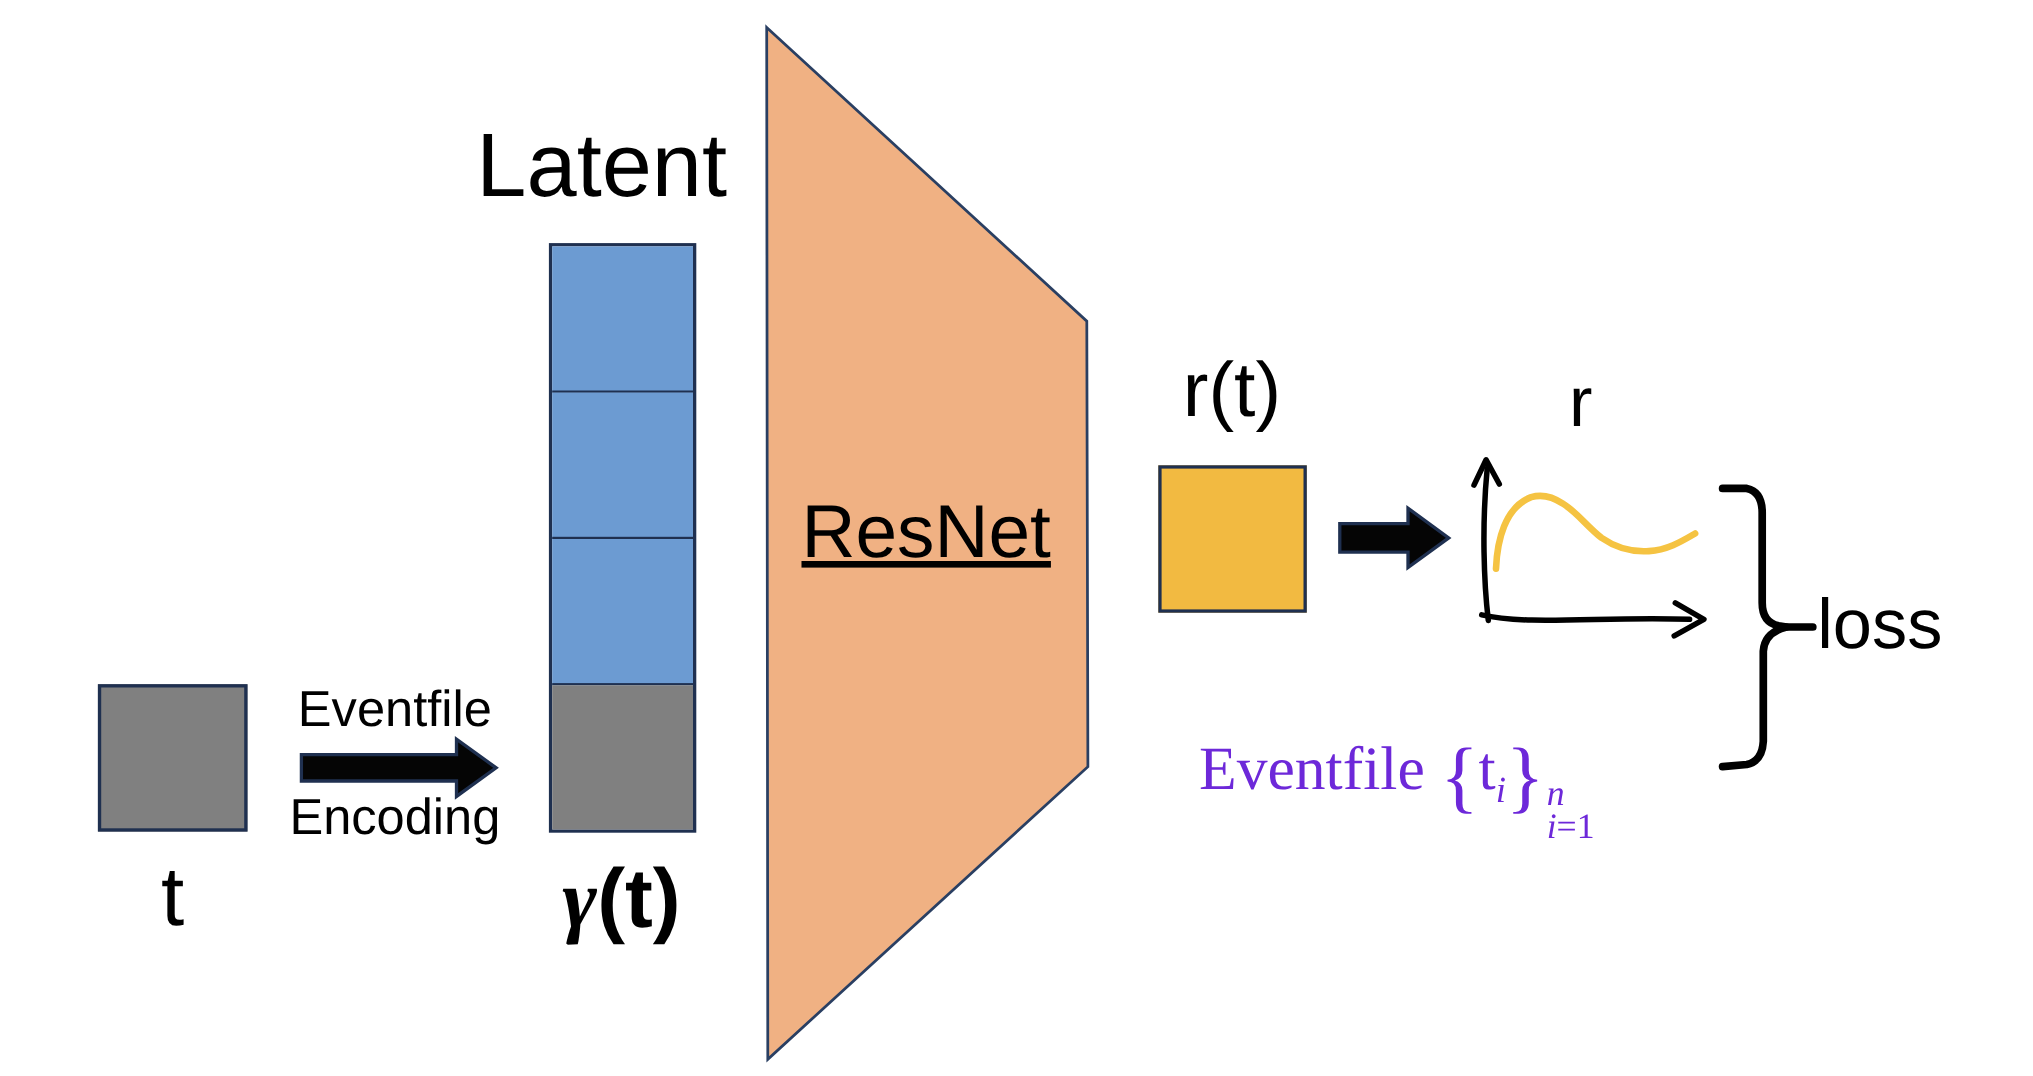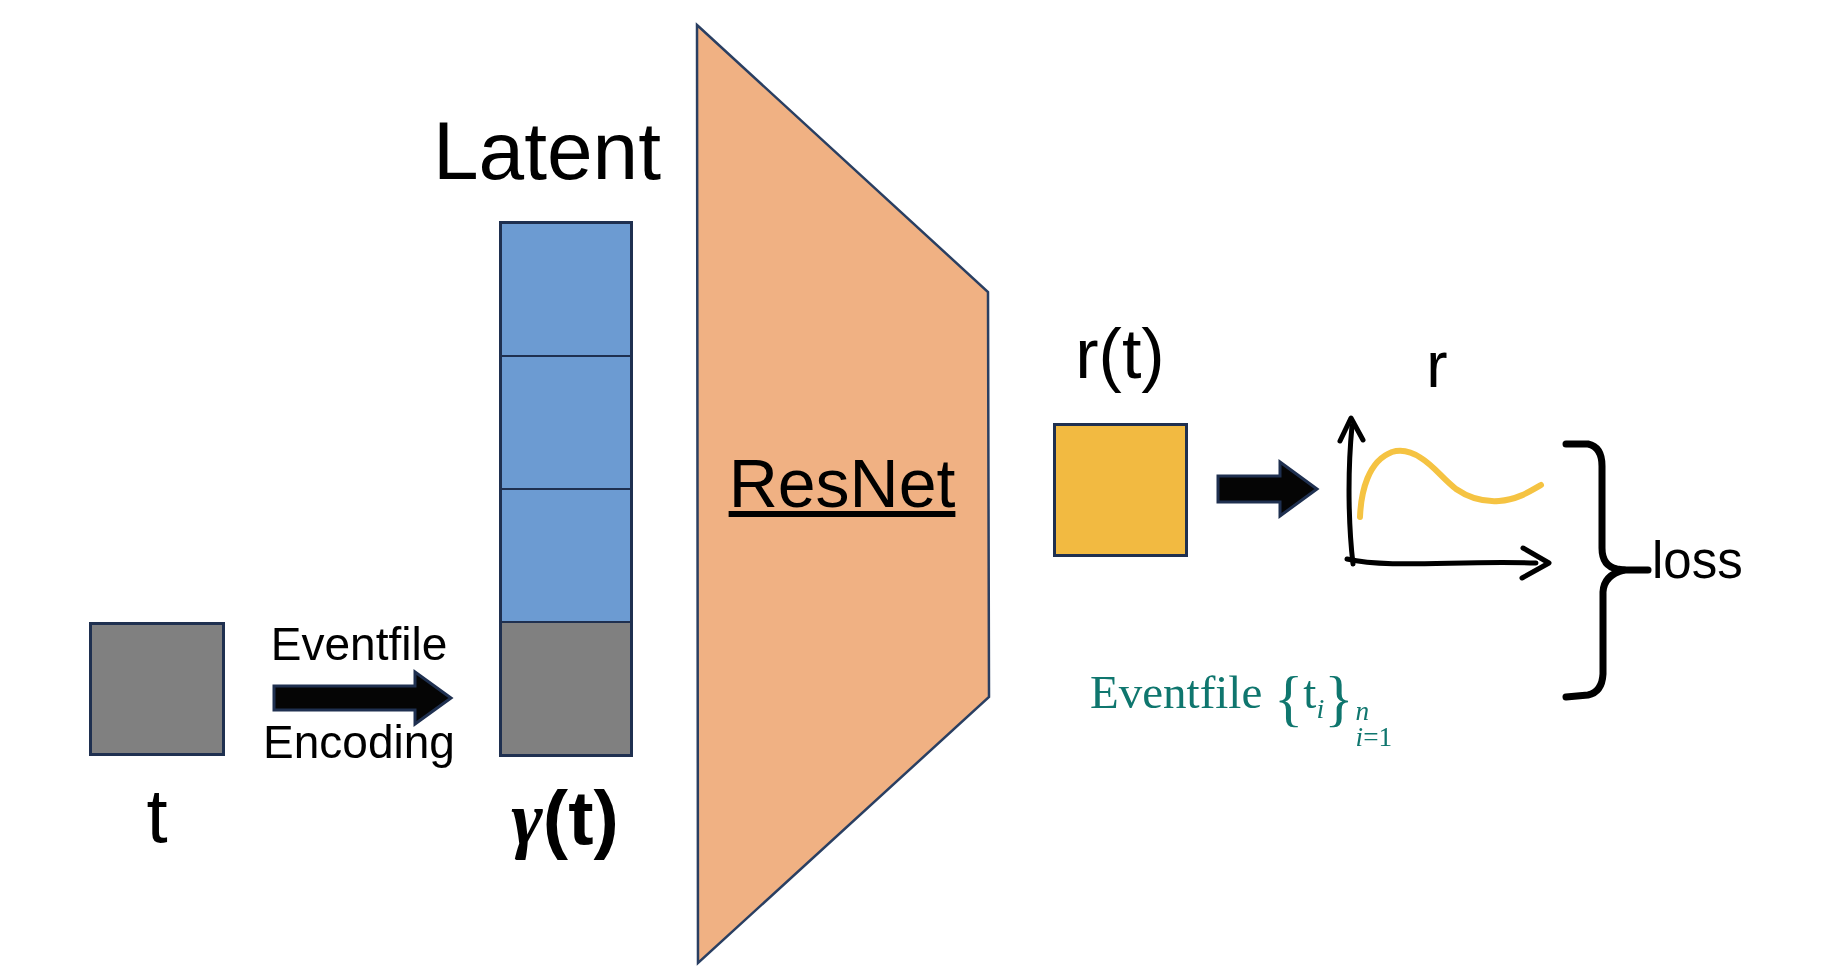--- a/index.html
+++ b/index.html
@@ -30,21 +30,21 @@
     box-sizing: border-box; border: 3px solid #1f3050;
     display: flex; flex-direction: column;
   }
   #latent-column .cell { flex: 1 1 0; border-bottom: 2px solid #1f3050; }
   #latent-column .cell:last-child { border-bottom: none; }
 
   
   #eventfile {
     position: absolute; left: 1090px; top: 664px;
     font-family: "Liberation Serif", serif;
-    font-size: 47px; color: #0f766e; white-space: nowrap;
+    font-size: 56px; color: #6d28d9; white-space: nowrap;
   }
   #eventfile .brace { font-size: 1.3em; vertical-align: -0.18em; }
   #eventfile sub.vsub { font-size: 0.6em; font-style: italic; }
   .supsub {
     display: inline-flex; flex-direction: column;
     vertical-align: -0.45em; line-height: 0.95;
     font-size: 0.58em; margin-left: 2px;
   }
   .supsub .it { font-style: italic; }
   .supsub .up { display: block; }
@@ -108,21 +108,21 @@
   </div>
 
   <div class="abs label" style="left:692px; top:448px; width:300px; font-size:68px;text-decoration:underline;">ResNet</div>
 
   <div class="abs label" style="left:1050px; top:318px; width:140px; font-size:70px;">r(t)</div>
 
   <div class="sq" style="left: 1053px; top: 423px; width: 135px; height: 134px; background: rgb(242, 186, 65); border-color: rgb(31, 48, 80);"></div>
 
   <div class="abs label" style="left:1407px; top:332px; width:60px; font-size:64px;">r</div>
 
-  <div class="abs label" style="left:1652px; top:534px; width:140px; font-size:51px; text-align:left;">loss</div>
+  <div class="abs label" style="left:1652px; top:534px; width:140px; font-size:64px; text-align:left;">loss</div>
 
   <div id="eventfile">
     <span>Eventfile</span><span> </span><span class="brace">{</span><span>t</span><sub class="vsub">i</sub><span class="brace">}</span><span class="supsub">
         <span class="up it">n</span>
         <span class="dn"><span class="it">i</span><span>=1</span></span>
       </span>
   </div>
 
 </div>
 

